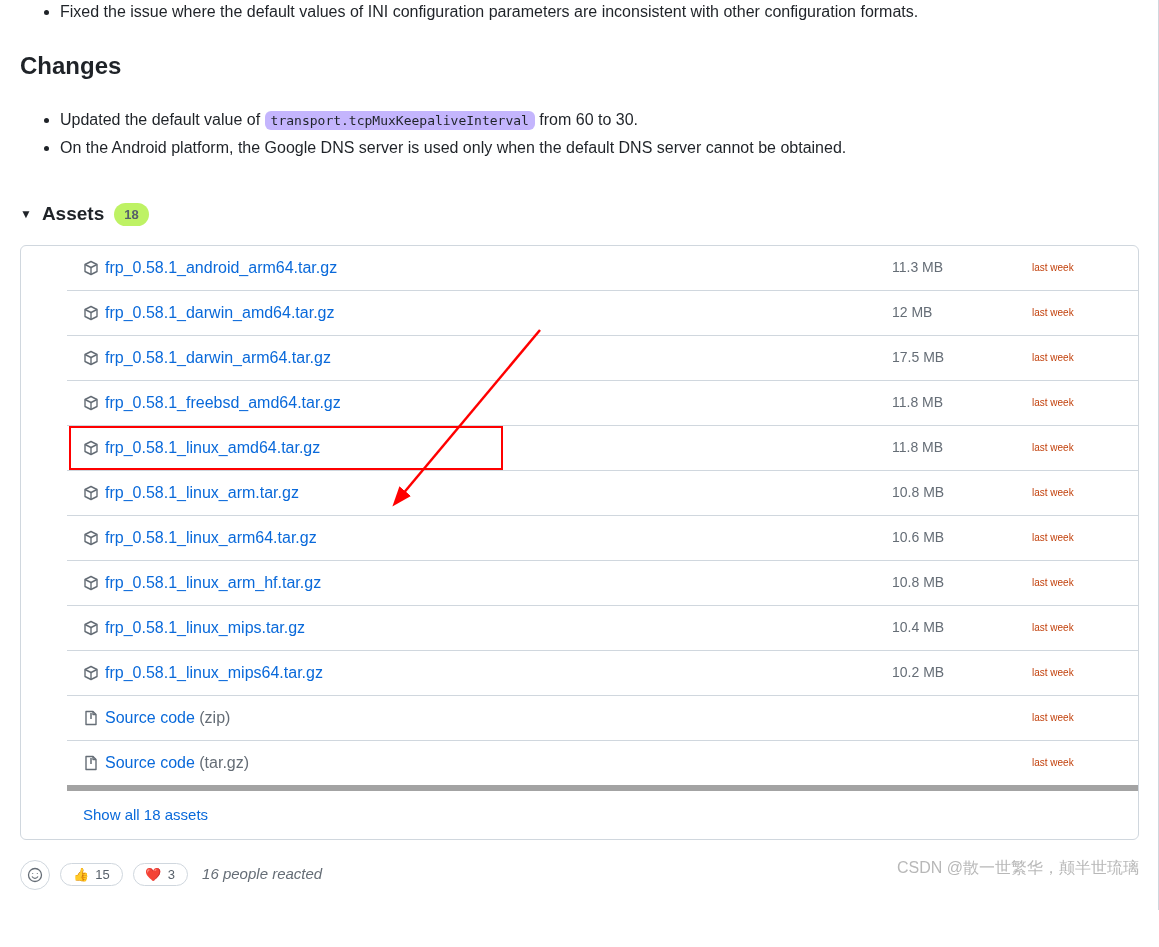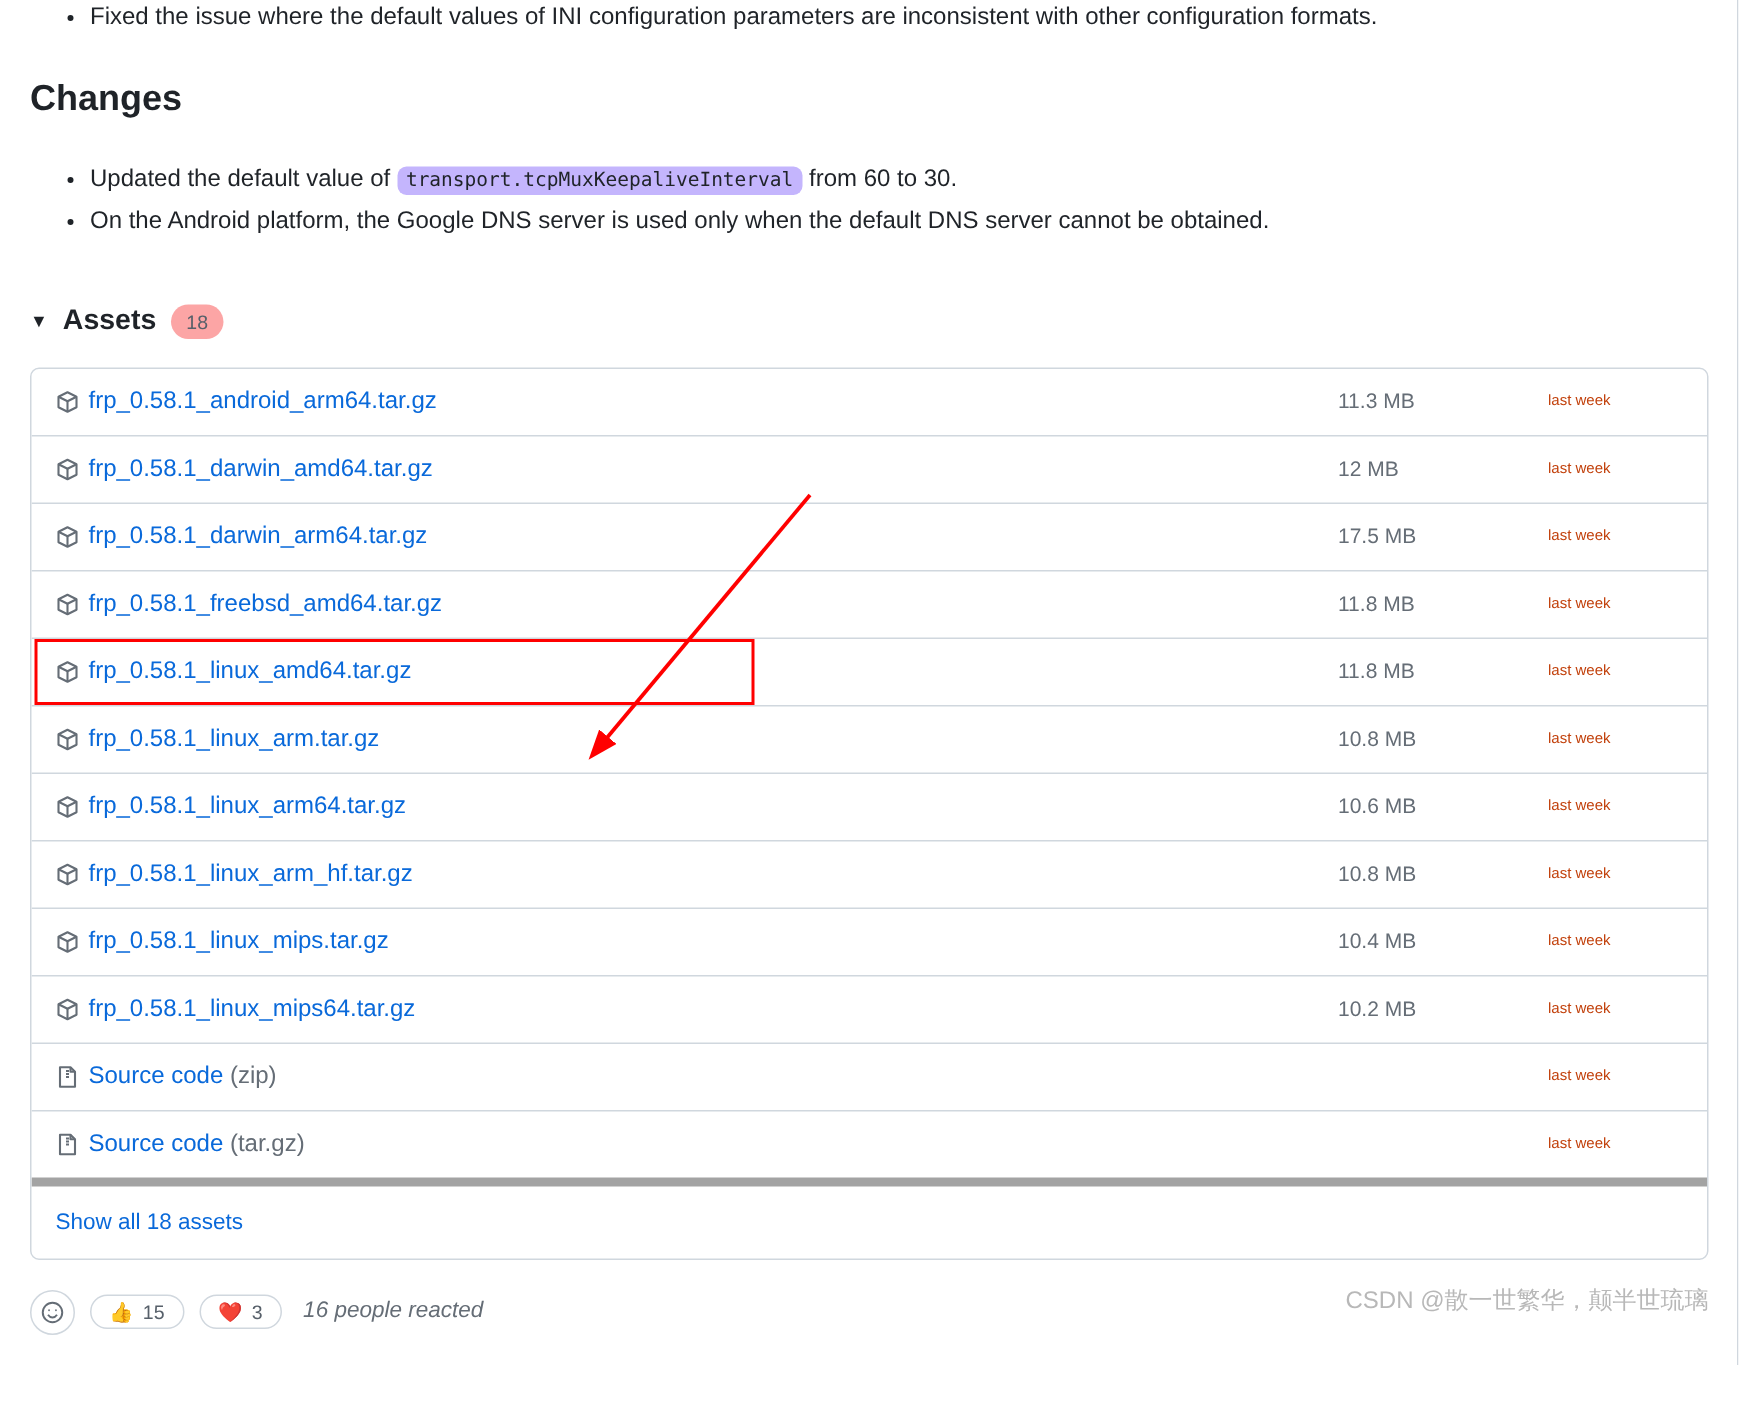--- a/index.html
+++ b/index.html
@@ -26,31 +26,32 @@
       display: flex;
       align-items: center;
       gap: 10px;
       margin-top: 40px;
       margin-bottom: 16px;
       cursor: pointer;
     }
     .assets-header .caret { font-size: 12px; }
     .assets-header .title { font-size: 19px; font-weight: 600; }
     .assets-header .count {
-      background: #fca5a5;
+      background: #bef264;
       border-radius: 12px;
       padding: 2px 10px;
       font-size: 13px;
       color: #57606a;
-      font-weight: 400;
+      font-weight: 700;
     }
     .assets-list {
       border: 1px solid #d0d7de;
       border-radius: 6px;
       overflow: hidden;
+      padding-left: 46px;
     }
     .asset-row {
       display: flex;
       align-items: center;
       padding: 10px 16px;
       border-top: 1px solid #d0d7de;
       position: relative;
     }
     .asset-row:first-child { border-top: none; }
     .asset-row.highlighted::after {

